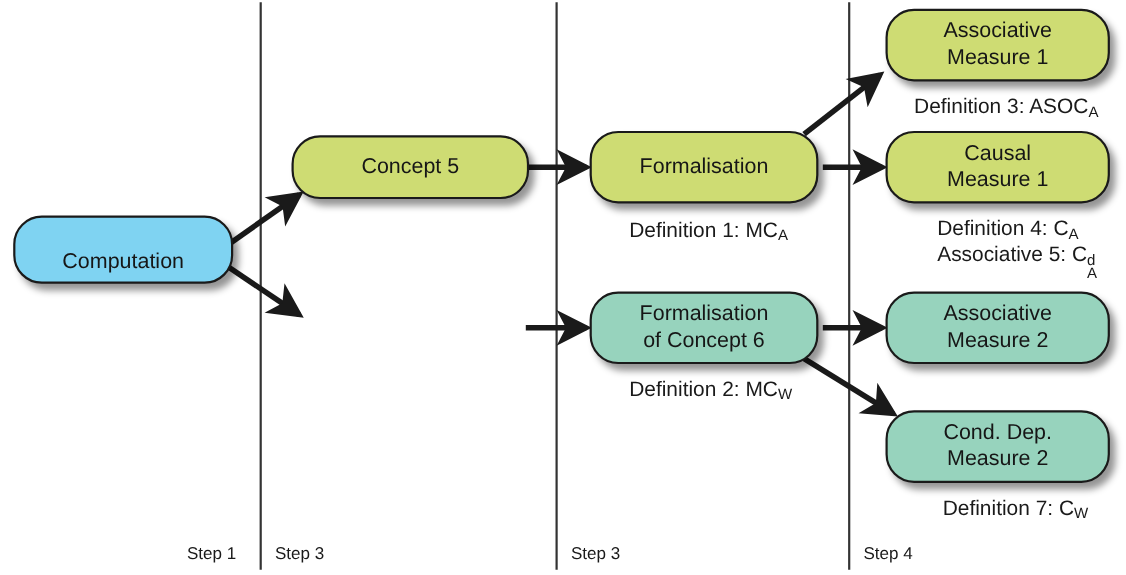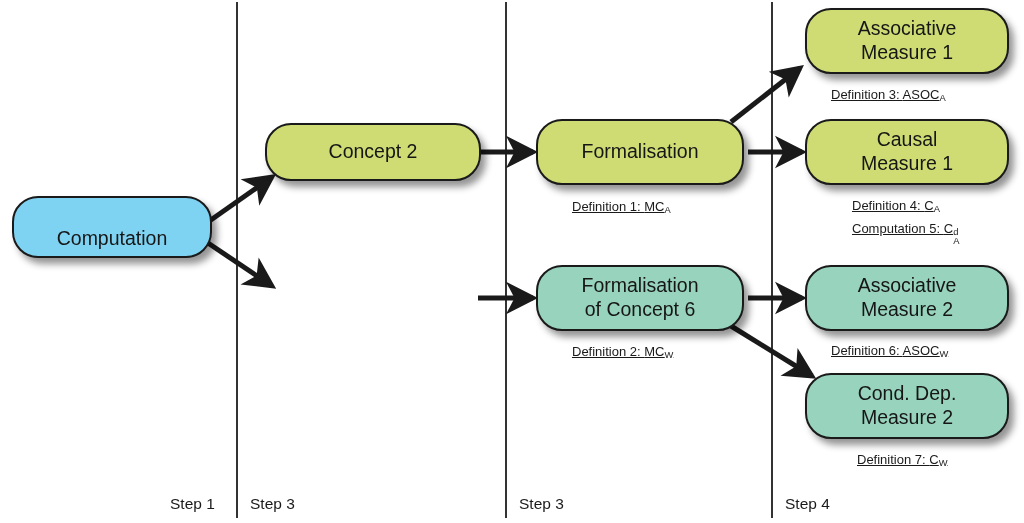--- a/index.html
+++ b/index.html
@@ -41,25 +41,24 @@
     box-shadow: 5px 6px 7px rgba(0,0,0,0.42);
   }
   .node .label { display: block; padding: 0 6px; }
   .node.blue   { background: #7FD3F2; }
   .node.olive  { background: #CEDC73; }
   .node.teal   { background: #97D3BD; }
 
   
   .defn {
     position: absolute;
-    font-size: 13px;
+    font-size: 19px;
     color: #1a1a1a;
     white-space: nowrap;
     z-index: 4;
-    text-decoration: underline;
   }
   .defn sub { font-size: 0.72em; vertical-align: -0.22em; }
   .defn .stacked {
     display: inline-block;
     position: relative;
     width: 0.60em;
     vertical-align: baseline;
   }
   .defn .stacked .up {
     position: absolute;
@@ -118,21 +117,21 @@
   </svg>
 
   <div class="node blue" style="left:12px; top:196px; width:200px; height:62px;">
     <span class="label">
       <br>
       <span>Computation</span>
     </span>
   </div>
 
   <div class="node olive" style="left:265px; top:123px; width:216px; height:58px;">
-    <span class="label">Concept 2</span>
+    <span class="label">Concept 5</span>
   </div>
 
 
   <div class="node olive" style="left:536px; top:119px; width:208px; height:66px;">
     <span class="label">
       <span>Formalisation</span><br>
     </span>
   </div>
   <div class="defn" style="left:572px; top:199px;">
     <span>Definition 1: </span><span>MC</span><sub>A</sub>
@@ -161,31 +160,28 @@
   <div class="node olive" style="left:805px; top:119px; width:204px; height:66px;">
     <span class="label">
       <span>Causal</span><br>
       <span>Measure 1</span>
     </span>
   </div>
   <div class="defn" style="left:852px; top:198px;">
     <span>Definition 4: </span><span>C</span><sub>A</sub>
   </div>
   <div class="defn" style="left:852px; top:221px;">
-    <span>Computation 5: </span><span>C</span><span class="stacked"><span class="up">d</span><span class="dn">A</span></span>
+    <span>Associative 5: </span><span>C</span><span class="stacked"><span class="up">d</span><span class="dn">A</span></span>
   </div>
 
   <div class="node teal" style="left:805px; top:265px; width:204px; height:66px;">
     <span class="label">
       <span>Associative</span><br>
       <span>Measure 2</span>
     </span>
-  </div>
-  <div class="defn" style="left:831px; top:343px;">
-    <span>Definition 6: </span><span>ASOC</span><sub>W</sub>
   </div>
 
   <div class="node teal" style="left:805px; top:373px; width:204px; height:66px;">
     <span class="label">
       <span>Cond. Dep.</span><br>
       <span>Measure 2</span>
     </span>
   </div>
   <div class="defn" style="left:857px; top:452px;">
     <span>Definition 7: </span><span>C</span><sub>W</sub>

